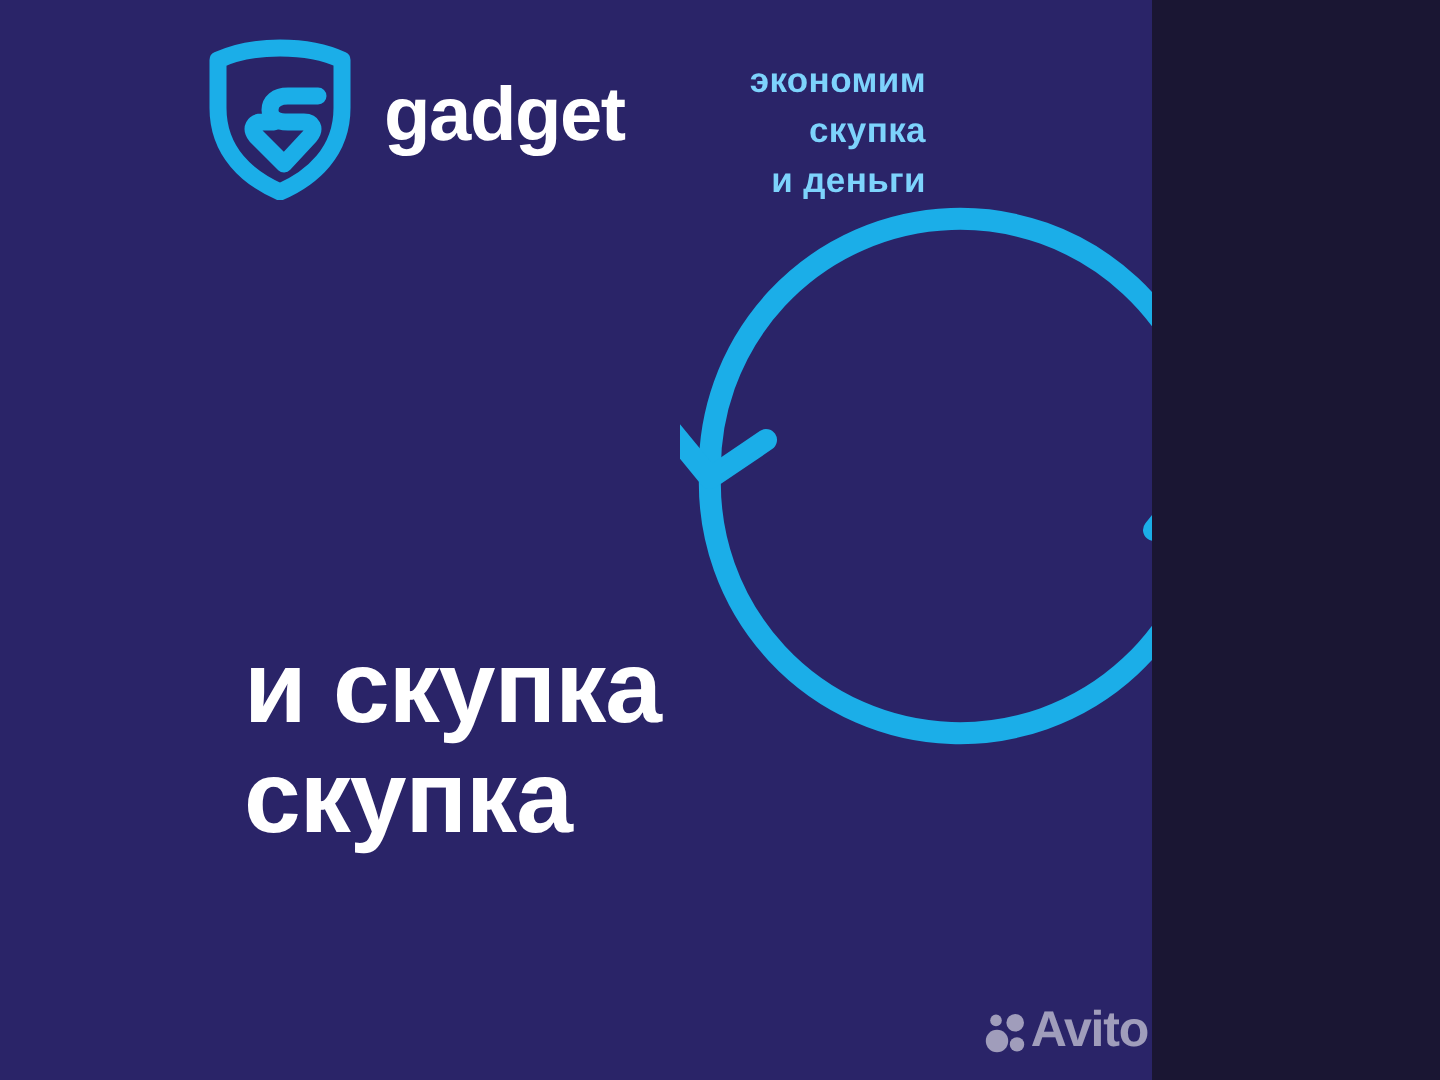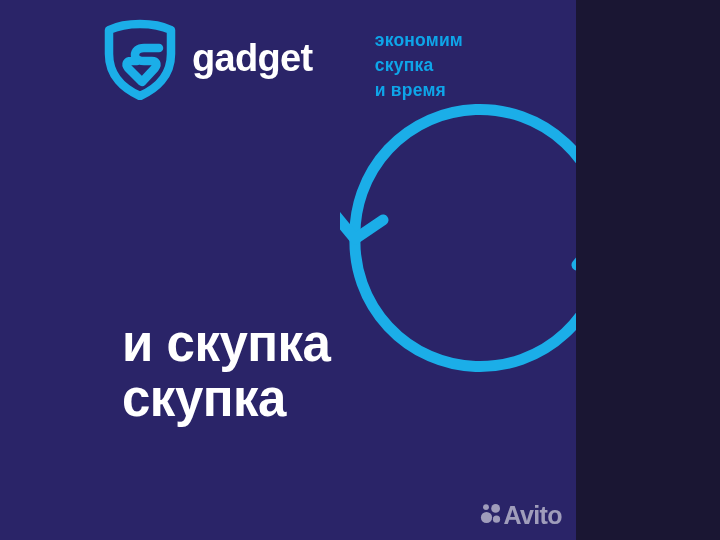--- a/index.html
+++ b/index.html
@@ -43,21 +43,22 @@
     font-size: 38px;
     font-weight: 700;
     letter-spacing: -0.7px;
   }
 
   
   #tagline {
     position: absolute;
     right: 113px;
     top: 28px;
-    color: #0ea5e9;
+    text-align: right;
+    color: #7dd3fc;
     font-size: 17.5px;
     font-weight: 700;
     line-height: 1.42;
     letter-spacing: 0.2px;
   }
   #tagline div { white-space: nowrap; }
 
   
   #cycle-arrows {
     position: absolute;
@@ -77,24 +78,24 @@
     font-size: 51px;
     font-weight: 700;
     line-height: 1.08;
     letter-spacing: -0.5px;
   }
   #headline div { white-space: nowrap; }
 
   
   #avito-watermark {
     position: absolute;
-    right: 14px;
+    right: 2px;
     bottom: 12px;
     display: flex;
-    align-items: flex-start;
+    align-items: flex-end;
     gap: 1px;
     opacity: 0.62;
   }
   #avito-dots-icon { display: block; width: 22px; height: 22px; flex: none; }
   #avito-wordmark {
     color: #e8e8ef;
     font-size: 25px;
     font-weight: 700;
     letter-spacing: -0.6px;
     line-height: 1;
@@ -113,21 +114,21 @@
       </g>
     </svg>
     <div id="wordmark">
       <span class="wordmark-line">gadget</span>
     </div>
   </div>
 
   <div id="tagline">
     <div>экономим</div>
     <div>скупка</div>
-    <div>и время</div>
+    <div>и деньги</div>
   </div>
 
   <div id="cycle-arrows">
     <svg viewBox="0 0 280 280" aria-hidden="true">
       <g fill="none" stroke="#1BAEE8" stroke-width="11" stroke-linecap="round" stroke-linejoin="round">
 
         <path d="M15 141 A125 125 0 0 1 265 132"></path>
 
         <path d="M265 148 A125 125 0 0 1 15 139"></path>
 

